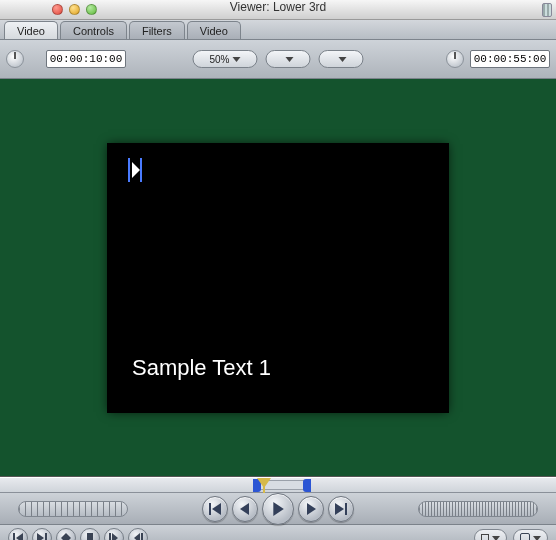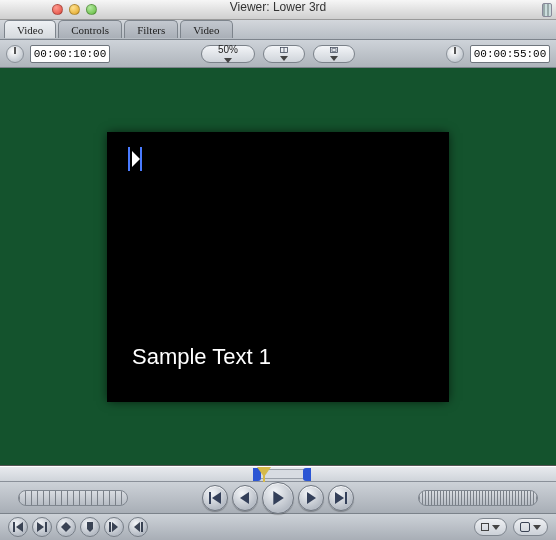--- a/index.html
+++ b/index.html
@@ -47,49 +47,48 @@
     width: 10px; height: 14px;
     background: repeating-linear-gradient(90deg,#9aa 0 2px,#cdd 2px 4px);
     border:1px solid #889;
     border-radius:2px;
   }
   
   .tabbar {
     height: 20px;
     background: linear-gradient(to bottom,#d3d7dc 0%, #b7bdc4 100%);
     display: flex;
-    align-items: flex-start;
+    align-items: flex-end;
     padding-left: 4px;
     border-bottom: 1px solid #7d848c;
-    font-family: Liberation Serif, serif;
   }
   .tab {
     height: 18px;
     padding: 2px 12px 0 12px;
     margin-right: 2px;
     background: linear-gradient(to bottom,#c3c8cf, #a9afb7);
     border: 1px solid #7d848c;
     border-bottom: none;
     border-radius: 5px 5px 0 0;
     color: #222;
     font-size: 11px;
     line-height: 15px;
   }
   .tab.active {
     background: linear-gradient(to bottom,#eef1f4, #d6dade);
   }
   
   .toolbar {
-    height: 28px;
+    height: 39px;
     background: linear-gradient(to bottom,#ced3d9 0%, #aeb4bb 100%);
     border-bottom: 1px solid #7b828a;
     display: flex;
     align-items: center;
     padding: 0 6px;
-    gap: 6px;
+    gap: 22px;
     position: relative;
   }
   .tc-icon {
     width: 18px; height: 18px;
     border-radius: 50%;
     background: radial-gradient(circle at 40% 35%, #fff, #c5cbd2 70%);
     border: 1px solid #8b929a;
     position: relative;
   }
   .tc-icon::after {
@@ -126,21 +125,20 @@
     padding: 0 16px;
     background: linear-gradient(to bottom,#f3f5f8,#cfd4da);
     border: 1px solid #7b828a;
     border-radius: 10px;
     display: flex;
     align-items:center;
     justify-content: center;
     font-size: 10px;
     color: #222;
     gap:3px;
-    flex-direction:column;
   }
   .pill .tri {
     width:0;height:0;
     border-left:4px solid transparent;
     border-right:4px solid transparent;
     border-top:5px solid #444;
   }
   .toolbar-right {
     margin-left:auto;
     display:flex;

